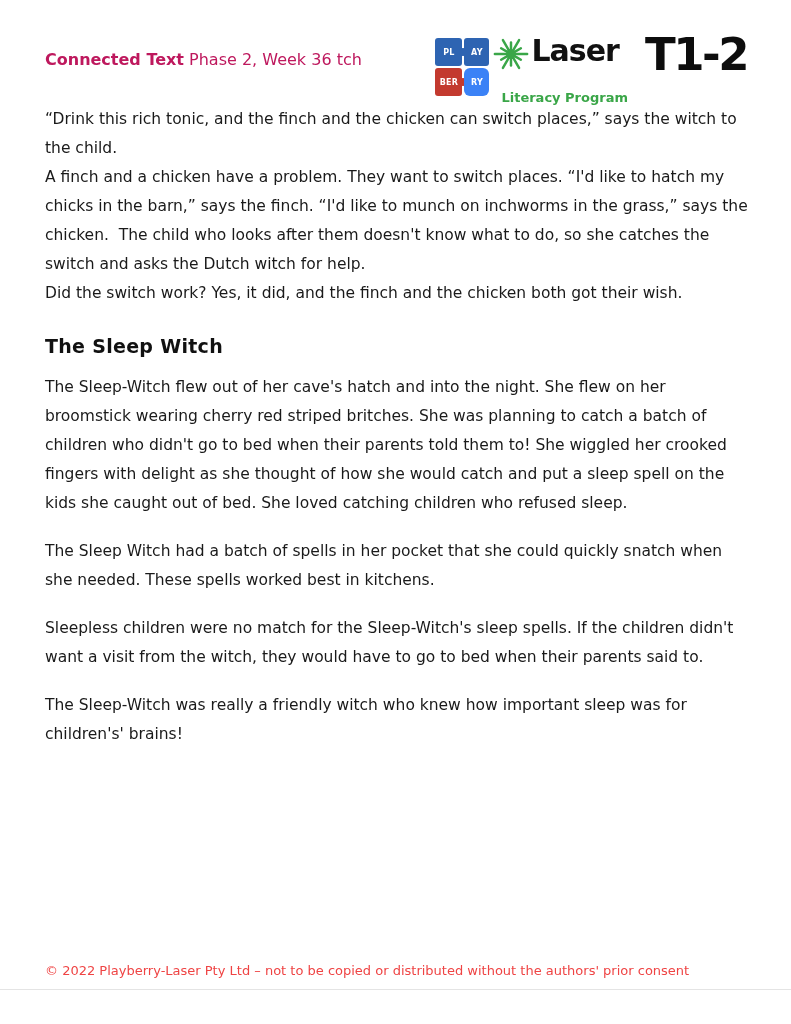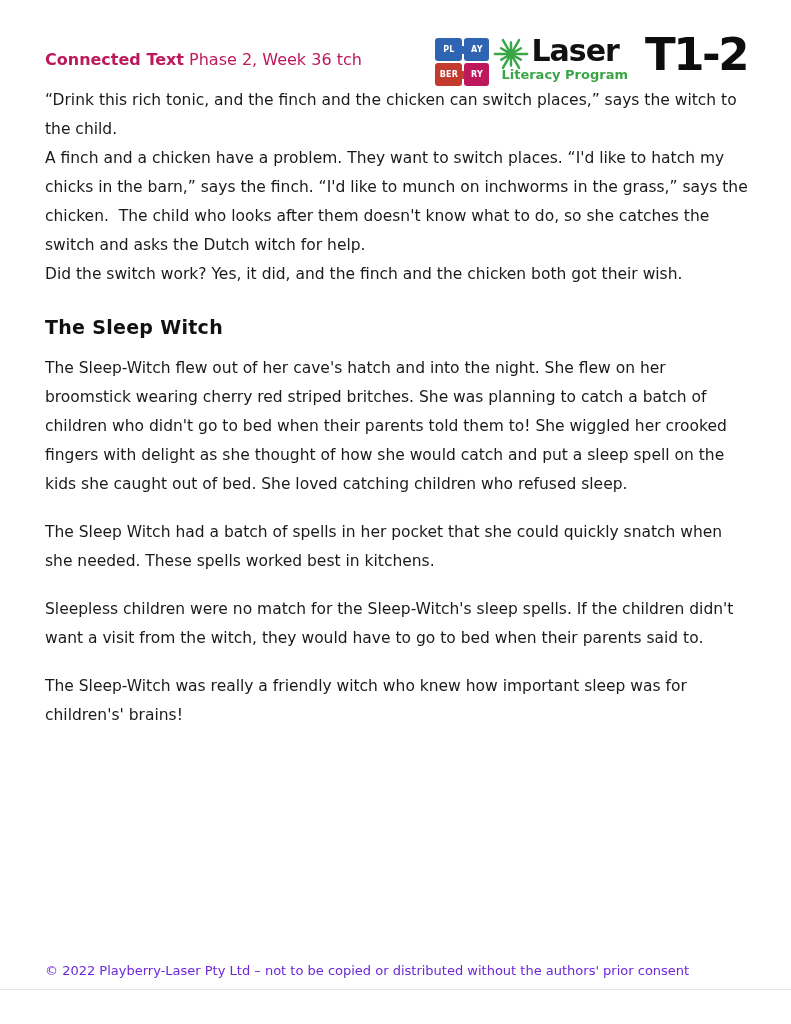--- a/index.html
+++ b/index.html
@@ -15,55 +15,55 @@
   .content { padding: 33px 44px 0 45px; }
 
   
   .header-row { display: flex; justify-content: space-between; align-items: flex-start; }
   .doc-title { font-size: 16px; margin-top: 17px; white-space: nowrap; color: #be185d; }
   .doc-title .b { font-weight: 700; }
 
   
   .logo { display: flex; align-items: flex-start; }
   .puzzle {
-    width: 54px; height: 48px; margin-top: 5px;
+    width: 54px; height: 58px; margin-top: 5px;
     display: grid; grid-template-columns: 1.08fr 1fr; grid-template-rows: 1fr 1fr; gap: 2px;
   }
   .piece {
     position: relative; border-radius: 3px;
     display: flex; align-items: center; justify-content: center;
     color: #fff; font-weight: 700; font-size: 8px; letter-spacing: .2px;
   }
   .piece-pl, .piece-ay { background-color: #2e64b2; }
   .piece-ber { background-color: #c33a2f; }
-  .piece-ry { background-color: #be185d; }
+  .piece-ry { background-color: #3b82f6; border-radius: 6px; }
   .knob-right::after {
     content: ''; position: absolute; right: -5px; top: 50%; transform: translateY(-50%);
     width: 8px; height: 8px; border-radius: 50%; background-color: inherit;
   }
   .star { margin: 2px 0 0 3px; }
-  .brand-col { display: flex; flex-direction: column; margin-left: 1px; }
+  .brand-col { display: flex; flex-direction: column; margin-left: 1px; gap: 23px; }
   .brand-name { font-size: 30px; line-height: 30px; font-weight: 700; color: #111; letter-spacing: -1px; margin-top: 3px; }
   .brand-sub { font-size: 13px; font-weight: 700; color: #3aa648; margin: 1px 0 0 -30px; white-space: nowrap; }
   .code { font-size: 45px; line-height: 43px; font-weight: 800; color: #0d0d0d; letter-spacing: -2.5px; margin-left: 17px; }
 
   
   .section-heading { font-size: 19px; font-weight: 700; color: #111; letter-spacing: .3px; }
   .h-wish { margin: 36px 0 16px 0; }
   .h-sleep { margin: 27px 0 16px 0; }
   .line, .para {
     font-size: 15.5px; line-height: 29px; color: #1a1a1a;
     white-space: pre-wrap; width: 703px;
   }
   .para { margin-bottom: 19px; }
 
   
   .footer {
     position: absolute; left: 45px; bottom: 46px;
-    font-size: 13px; color: #6d28d9; white-space: nowrap;
+    font-size: 13px; color: #ef4444; white-space: nowrap;
   }
   .footer-divider {
     position: absolute; left: 0; right: 0; bottom: 34px;
     height: 1px; background: #e4e4e4;
   }
 </style>
 </head>
 <body>
 
 <div class="page">

